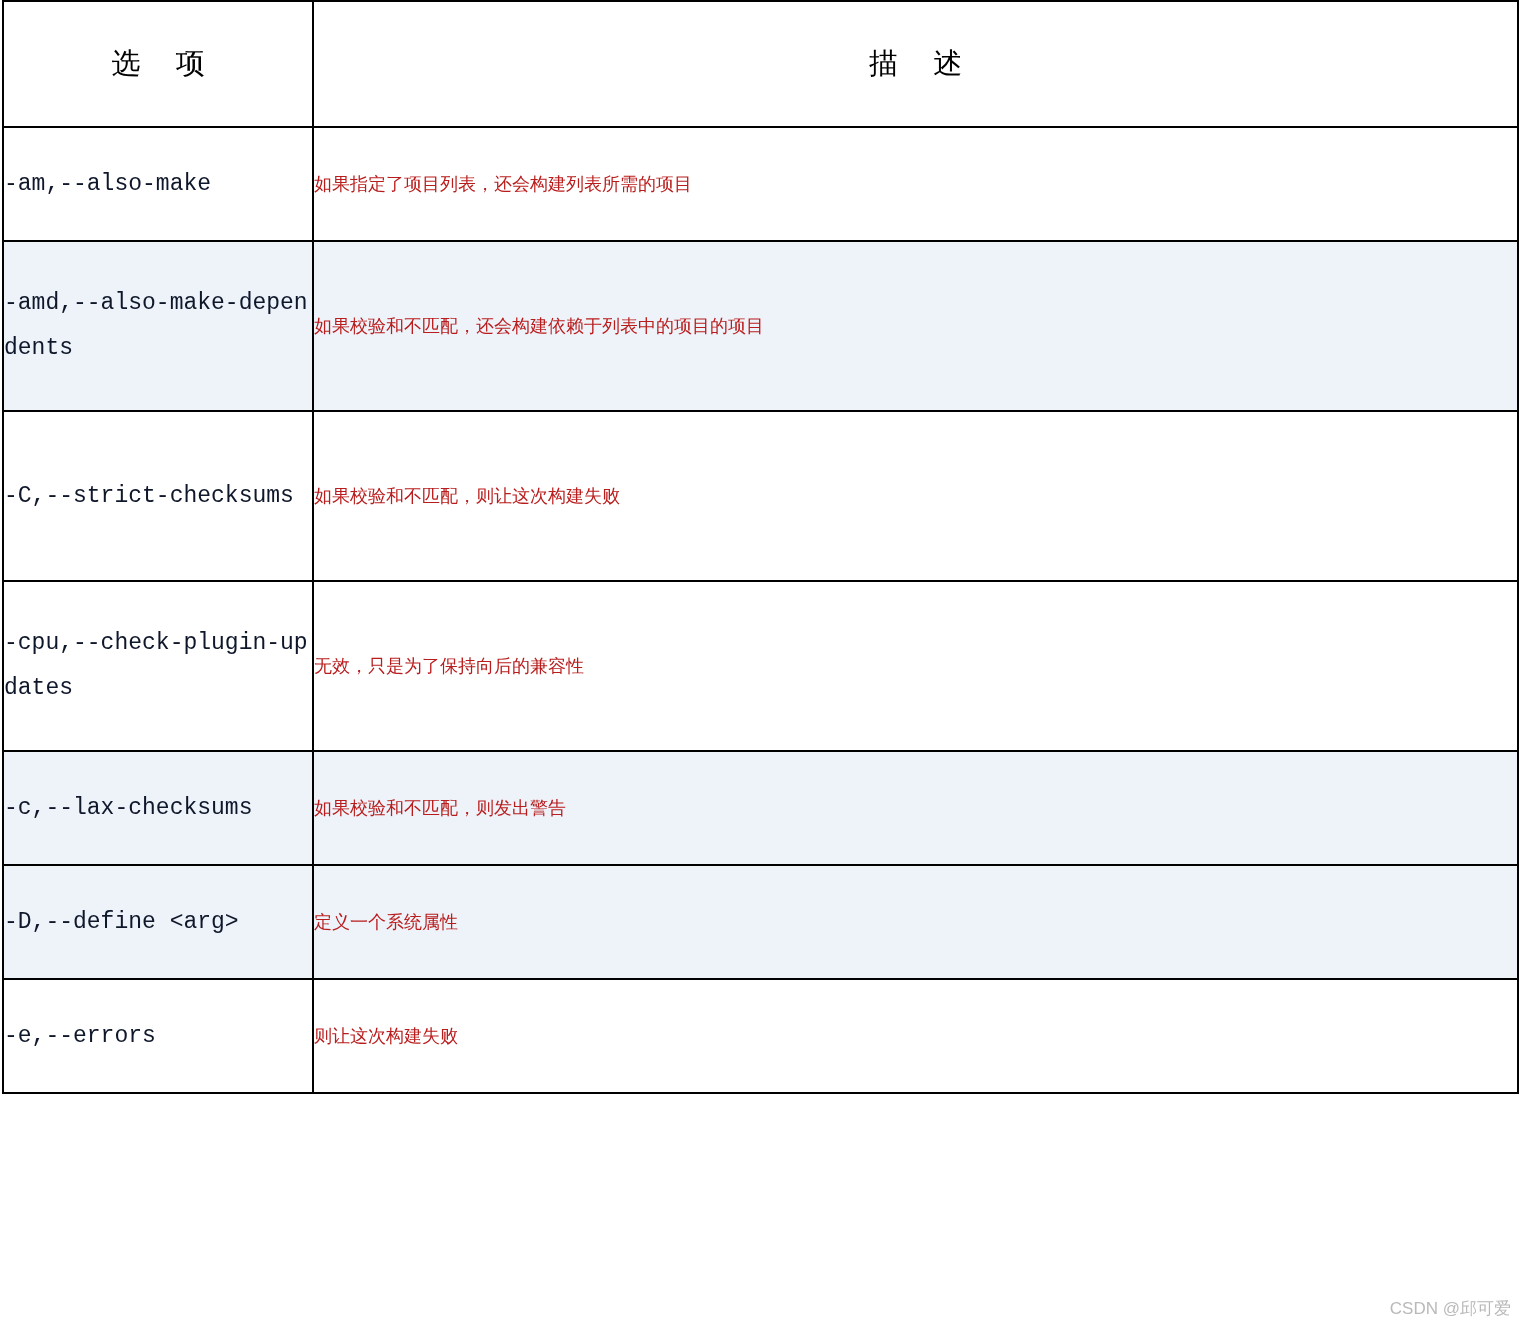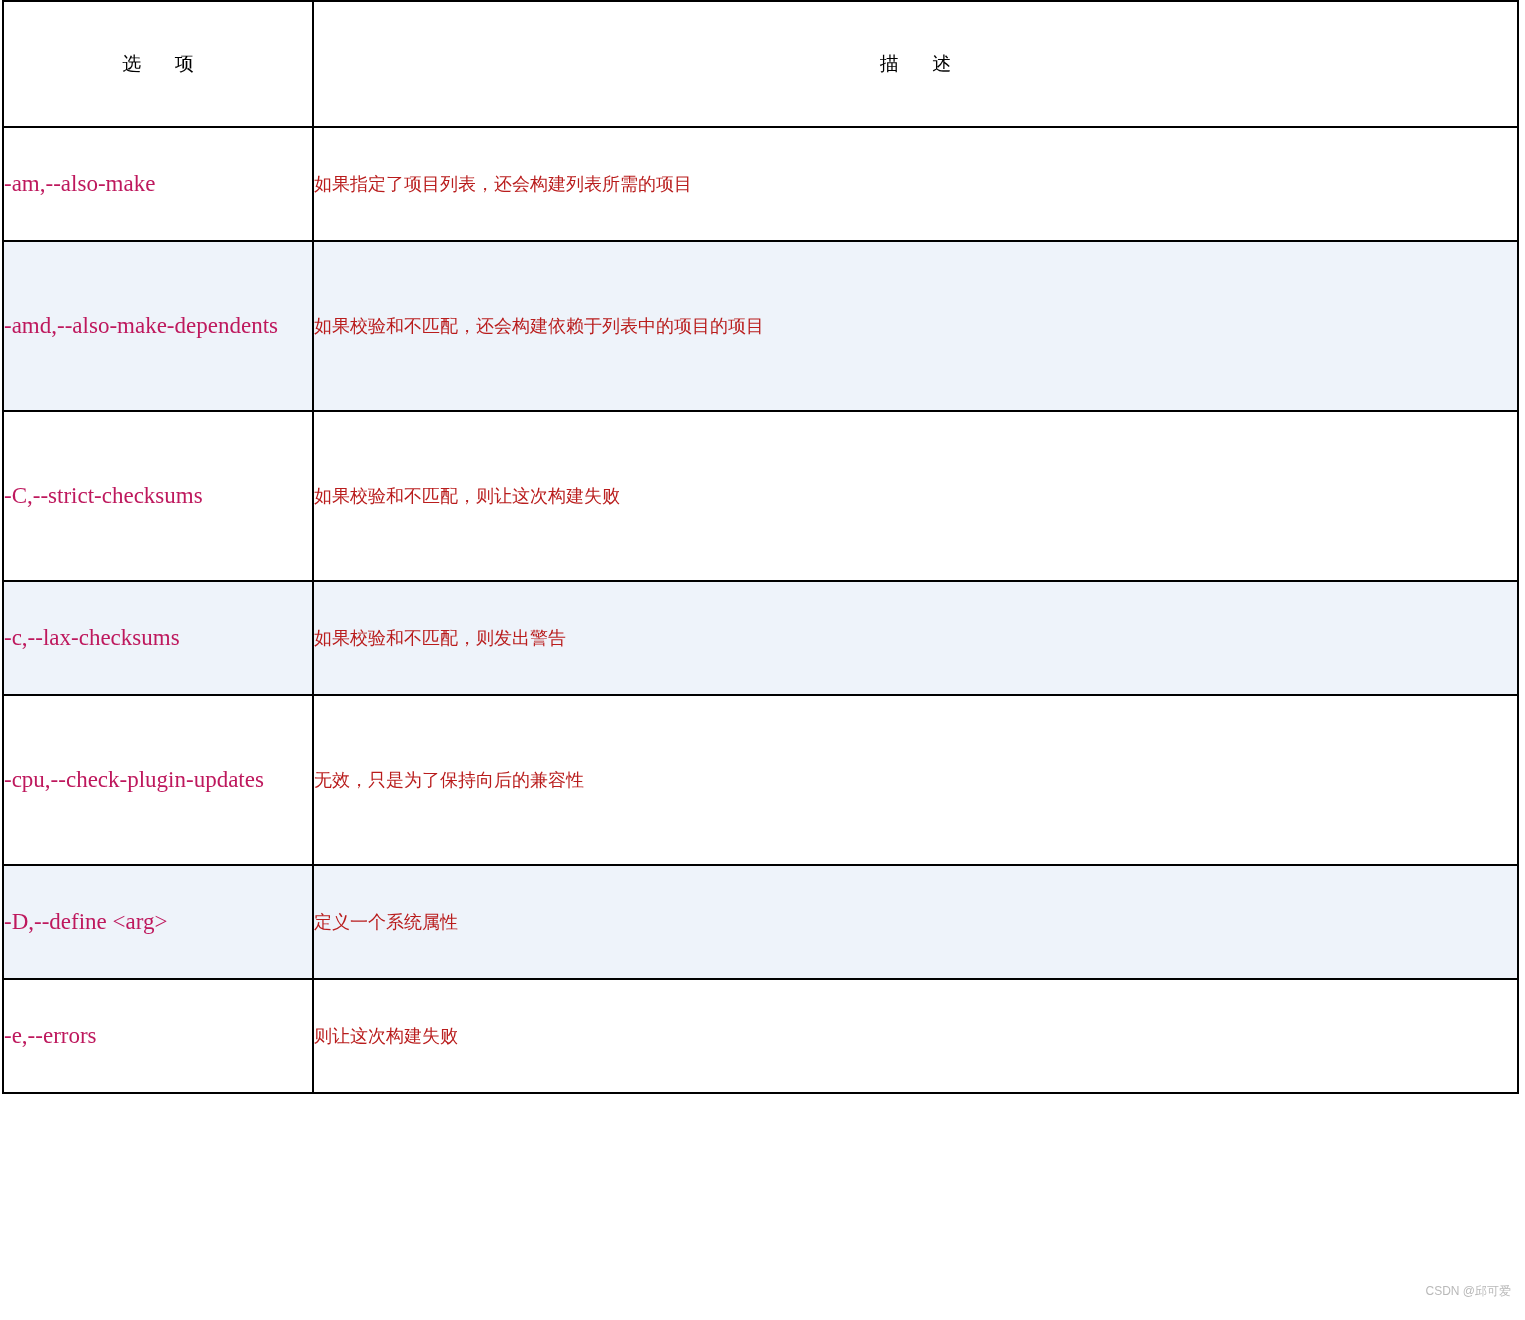--- a/index.html
+++ b/index.html
@@ -33,41 +33,41 @@
   table.opt-table td {
     border: 2px solid #000000;
     vertical-align: middle;
     padding: 0;
   }
   
   tr.header-row th {
     height: 124px;
     text-align: center;
     font-weight: normal;
-    font-size: 19px;
+    font-size: 29px;
     letter-spacing: 14px;
-    font-family: Liberation Sans, sans-serif;
+    font-family: Liberation Serif, serif;
     color: #000000;
     background: #ffffff;
   }
   tr.header-row th .hdr-inner {
     display: block;
     padding-left: 14px;
   }
   
   tr.body-row td {
     background: #ffffff;
   }
   tr.body-row.alt td {
     background: #eef3fa;
   }
   td.opt-cell {
-    font-family: Liberation Serif, serif;
+    font-family: Liberation Mono, monospace;
     font-size: 23px;
-    color: #be185d;
+    color: #0f172a;
     padding: 18px 0 18px 16px;
     line-height: 1.95;
     word-break: break-all;
   }
   td.desc-cell {
     font-family: "Liberation Serif", serif;
     font-size: 18px;
     color: #b91c1c;
     padding: 18px 0 18px 18px;
     line-height: 1.7;
@@ -78,22 +78,22 @@
   .r4 td { height: 112px; }
   .r5 td { height: 168px; border-radius: 25px; }
   .r6 td { height: 112px; }
   .r7 td { height: 168px; }
   .r8 td { height: 112px; }
   .r9 td { height: 112px; border-radius: 18px; }
 
   .watermark {
     position: absolute;
     right: 14px;
-    bottom: 20px;
-    font-size: 12px;
+    bottom: 0;
+    font-size: 17px;
     color: #b9b9b9;
     font-family: "Liberation Sans", sans-serif;
     white-space: nowrap;
   }
 </style>
 </head>
 <body>
 
 <div class="table-wrap">
   <table class="opt-table">
@@ -117,27 +117,27 @@
         <td class="desc-cell">如果指定了项目列表，还会构建列表所需的项目</td>
       </tr>
       <tr class="body-row alt r2">
         <td class="opt-cell">-amd,--also-make-dependents</td>
         <td class="desc-cell">如果校验和不匹配，还会构建依赖于列表中的项目的项目</td>
       </tr>
       <tr class="body-row r5">
         <td class="opt-cell">-C,--strict-checksums</td>
         <td class="desc-cell">如果校验和不匹配，则让这次构建失败</td>
       </tr>
+      <tr class="body-row r7">
+        <td class="opt-cell">-cpu,--check-plugin-updates</td>
+        <td class="desc-cell">无效，只是为了保持向后的兼容性</td>
+      </tr>
       <tr class="body-row alt r6">
         <td class="opt-cell">-c,--lax-checksums</td>
         <td class="desc-cell">如果校验和不匹配，则发出警告</td>
-      </tr>
-      <tr class="body-row r7">
-        <td class="opt-cell">-cpu,--check-plugin-updates</td>
-        <td class="desc-cell">无效，只是为了保持向后的兼容性</td>
       </tr>
       <tr class="body-row alt r8">
         <td class="opt-cell">-D,--define &lt;arg&gt;</td>
         <td class="desc-cell">定义一个系统属性</td>
       </tr>
       <tr class="body-row r9">
         <td class="opt-cell">-e,--errors</td>
         <td class="desc-cell">则让这次构建失败</td>
       </tr>
     </tbody>

